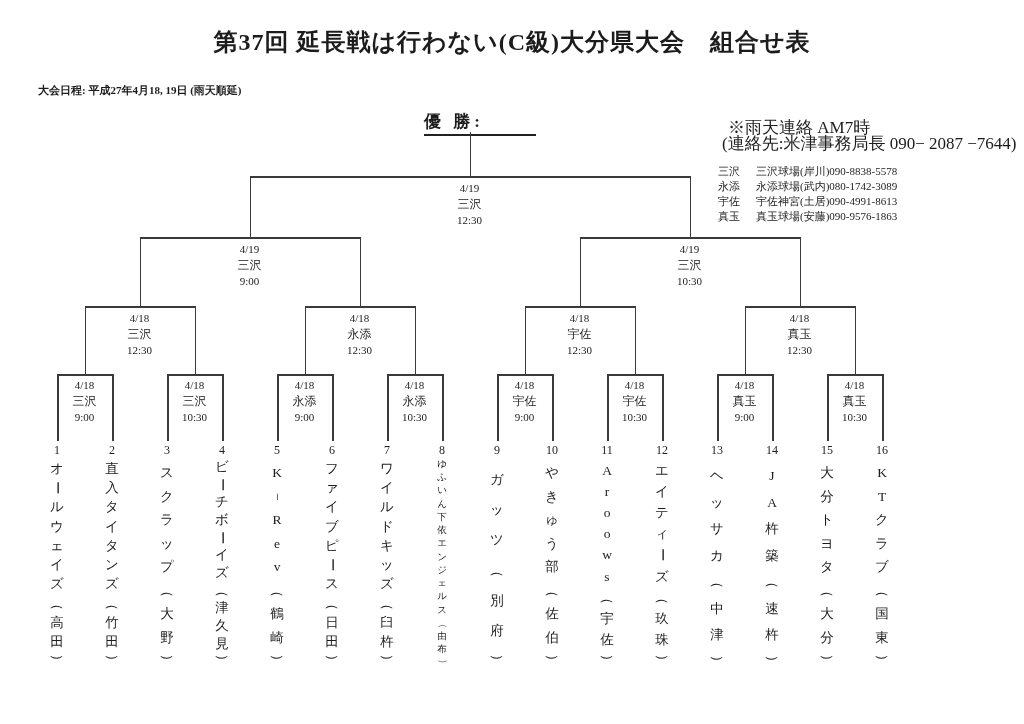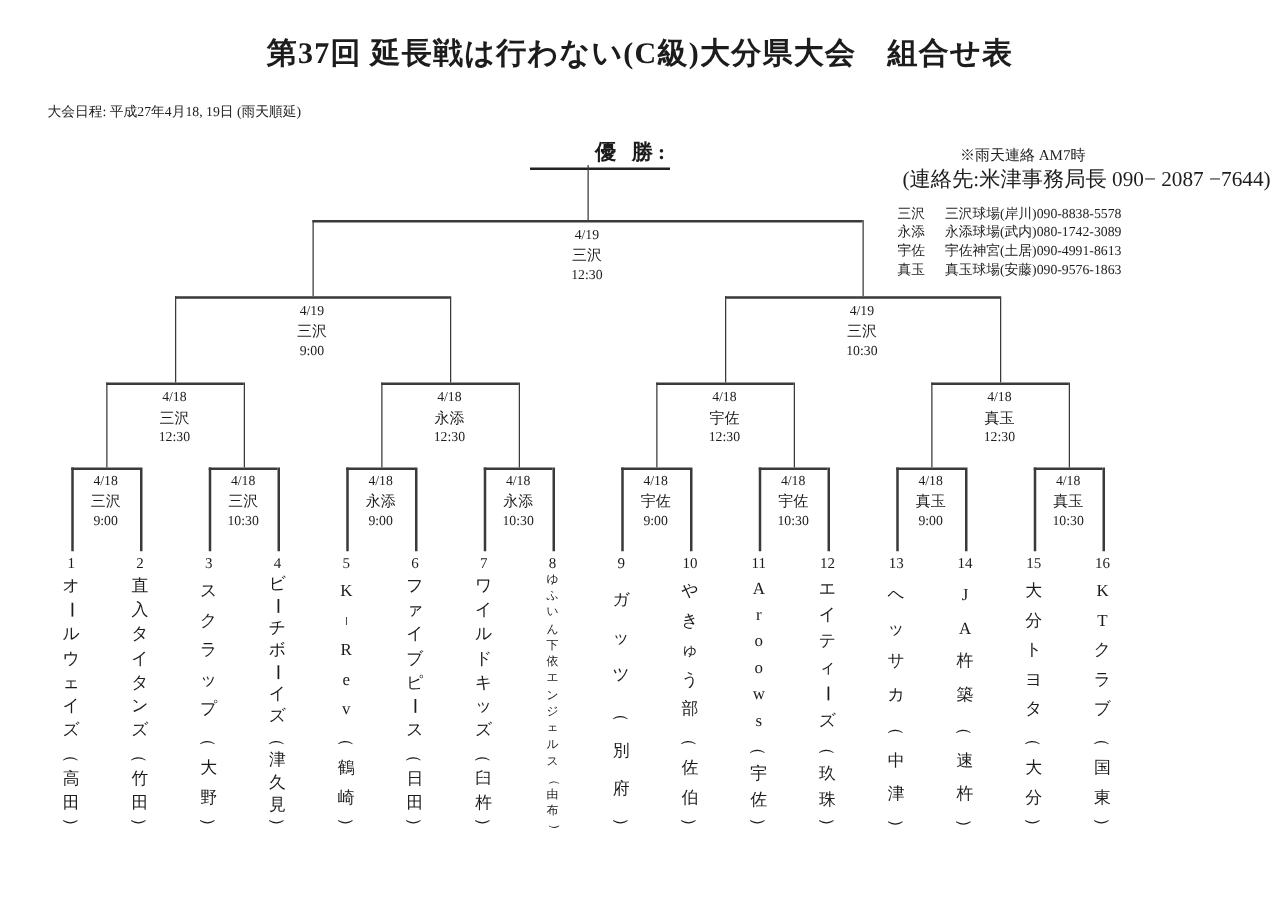--- a/index.html
+++ b/index.html
@@ -6,29 +6,29 @@
   .page{
     position:relative;width:1024px;height:724px;background:#ffffff;
     font-family:"Liberation Serif","DejaVu Serif",serif;color:#1c1c1c;
     overflow:hidden;margin:0 auto;
   }
   .title{
     position:absolute;top:26px;left:0;width:100%;text-align:center;
     font-size:24px;font-weight:bold;letter-spacing:1px;
   }
   .rules{position:absolute;left:38px;top:84px;font-size:11px;line-height:13.5px;white-space:nowrap;}
-  .rules .sched{margin-bottom:1px;}
+  .rules .sched{margin-bottom:1px;font-weight:bold;}
   #rules-list div:nth-child(2){margin-top:6px;}
   .office{position:absolute;left:675px;top:84px;font-size:11.5px;white-space:nowrap;}
-  .rain-notice{position:absolute;left:768px;top:116px;font-size:12px;white-space:nowrap;}
+  .rain-notice{position:absolute;left:728px;top:116px;font-size:17px;white-space:nowrap;}
   .rain-contact{position:absolute;left:722px;top:132px;font-size:17px;white-space:nowrap;}
   .venue-list{position:absolute;left:718px;top:164px;font-size:11px;line-height:15px;white-space:nowrap;}
   .venue-list .vshort{display:inline-block;min-width:30px;margin-right:8px;}
   .champion{
-    position:absolute;left:424px;top:110px;width:112px;text-align:right;
+    position:absolute;left:424px;top:110px;width:112px;text-align:left;
     font-size:17px;font-weight:bold;letter-spacing:4px;
     border-bottom:2px solid #222;padding-bottom:1px;
   }
   .bl{position:absolute;background:#3a3a3a;}
   .bl.h{height:1.5px;}
   .bl.v{width:1.5px;}
   .match-label{
     position:absolute;transform:translateX(-50%);text-align:center;
     font-size:11px;line-height:16px;white-space:nowrap;
   }

